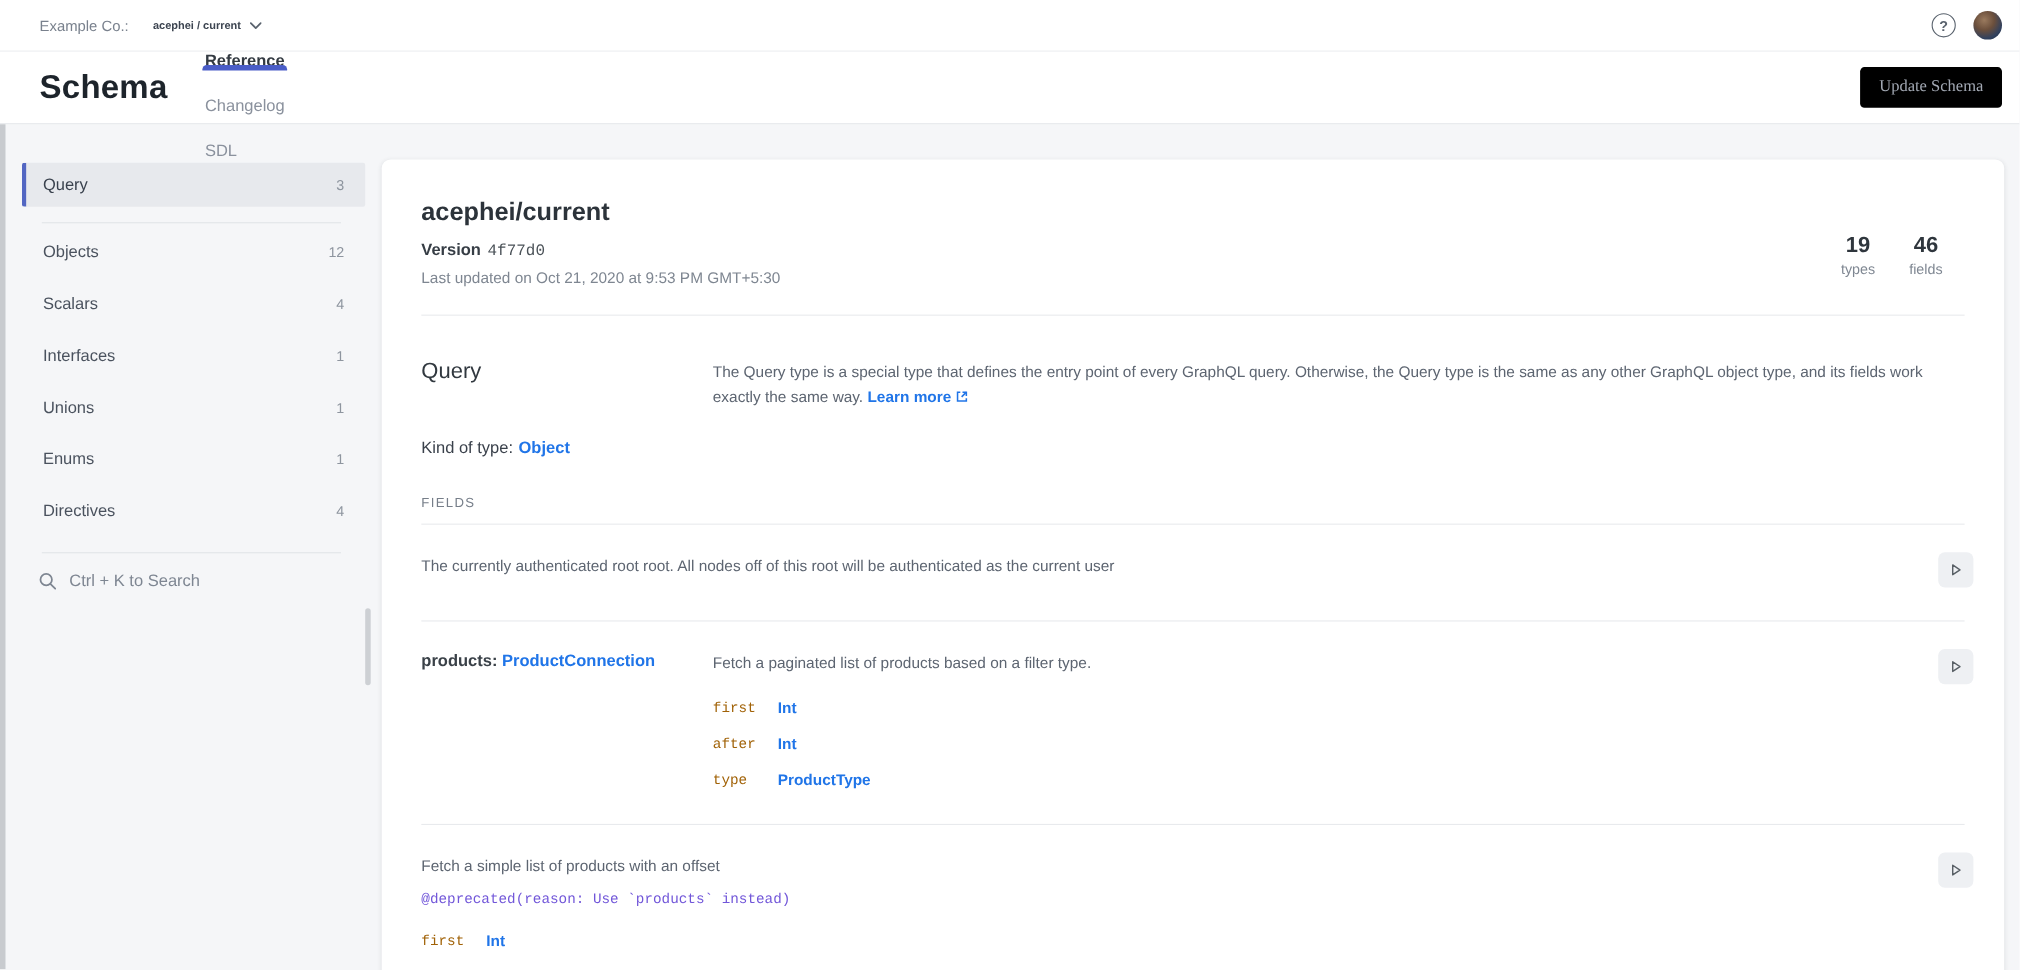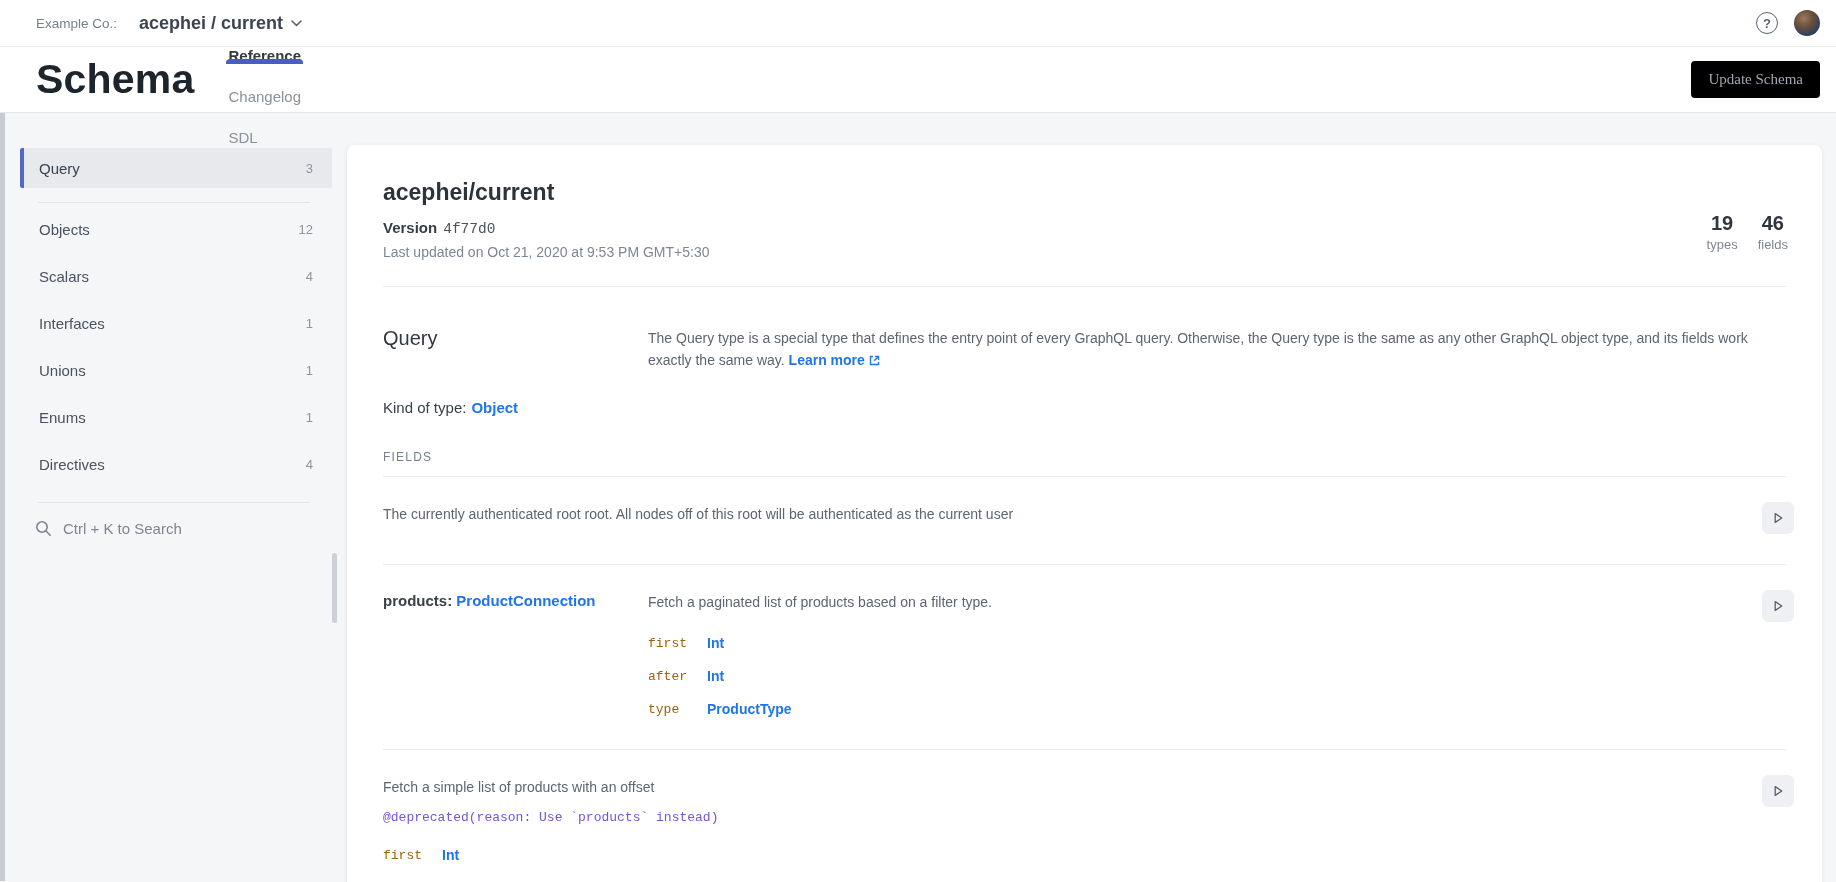--- a/index.html
+++ b/index.html
@@ -5,33 +5,33 @@
   * { margin:0; padding:0; box-sizing:border-box; }
   html,body { width:1836px; height:882px; overflow:hidden; }
   body { font-family:"Liberation Sans", sans-serif; background:#f5f6f8; color:#3a4148; }
   a { text-decoration:none; cursor:pointer; }
 
   
   .topbar { height:47px; background:#fff; border-bottom:1px solid #e9ebee;
             display:flex; align-items:center; padding:0 16px 0 36px; }
   .org-label { font-size:13.5px; color:#79818d; margin-right:22px; }
   .graph-selector { display:flex; align-items:center; gap:8px; cursor:pointer; }
-  .graph-name { font-size:18px; font-weight:700; color:#3c4450; }
+  .graph-name { font-size:10px; font-weight:700; color:#3c4450; }
   .chev { margin-top:1px; }
   .topbar-right { margin-left:auto; display:flex; align-items:center; gap:16px; }
   .help-btn { width:22px; height:22px; border:1.5px solid #59626d; border-radius:50%;
               display:flex; align-items:center; justify-content:center;
               font-size:13px; font-weight:700; color:#59626d; cursor:pointer; background:#fff; }
   .avatar { width:26px; height:26px; border-radius:50%; cursor:pointer; flex:0 0 auto;
             background:radial-gradient(circle at 38% 32%, #9a7a5e 0%, #6b4f3c 38%, #31415e 70%, #1d2636 100%); }
 
   
   .header { height:66px; background:#fff; border-bottom:1px solid #e4e7ea;
             display:flex; align-items:center; padding:0 16px 0 36px; }
-  .page-title { font-size:41px; font-weight:700; color:#1d242b; letter-spacing:0.2px; }
+  .page-title { font-size:30px; font-weight:700; color:#1d242b; letter-spacing:0.2px; }
   .tabs { display:flex; align-items:stretch; height:100%; margin-left:32px; gap:24px;flex-direction:column; }
   .tab { position:relative; display:flex; align-items:center; font-size:15px;
          color:#8a919d; cursor:pointer; padding:0 2px; }
   .tab.active { color:#333a42; font-weight:700; }
   .tab.active .tab-underline { position:absolute; left:0; right:0; bottom:0; height:5px;
          background:#4a5dc7; border-radius:4px 4px 0 0; }
   .update-btn { margin-left:auto; background:#000000; color:#a2a8b3; border:none;
          border-radius:4px; font-family:Liberation Serif, serif; font-size:15px; padding:10px 17px; cursor:default; }
 
   
@@ -54,21 +54,21 @@
   
   .card { position:absolute; left:347px; top:32px; width:1475px; height:760px;
           background:#fff; border-radius:8px; box-shadow:0 1px 4px rgba(40,50,60,.10);
           overflow:hidden; }
   .card-head { position:relative; padding:34px 36px 0 36px; }
   .graph-title { font-size:23px; font-weight:700; color:#2c333a; }
   .version-line { margin-top:13px; font-size:15px; }
   .version-label { font-weight:700; color:#363d45; }
   .version-value { font-family:"Liberation Mono", monospace; font-size:14.5px; color:#4b5258; margin-left:6px; }
   .last-updated { margin-top:7px; font-size:14px; color:#7e8691; }
-  .stats { position:absolute; right:34px; top:66px; display:flex; gap:20px; }
+  .stats { position:absolute; right:56px; top:66px; display:flex; gap:31px; }
   .stat { text-align:center; }
   .stat-value { font-size:20px; font-weight:700; color:#2f363d; line-height:24px; }
   .stat-label { font-size:13px; color:#7f8792; margin-top:2px; }
   .card-head-divider { border-top:1px solid #e8eaed; margin-top:26px; }
 
   .type-section { padding:40px 36px 0 36px; }
   .type-top { display:flex; }
   .type-name { width:265px; flex:0 0 auto; font-size:20px; font-weight:400; color:#31383f; }
   .type-desc { flex:1; font-size:14px; line-height:22px; color:#5d6571; max-width:1145px; }
   .link { color:#2075e8; font-weight:700; }

